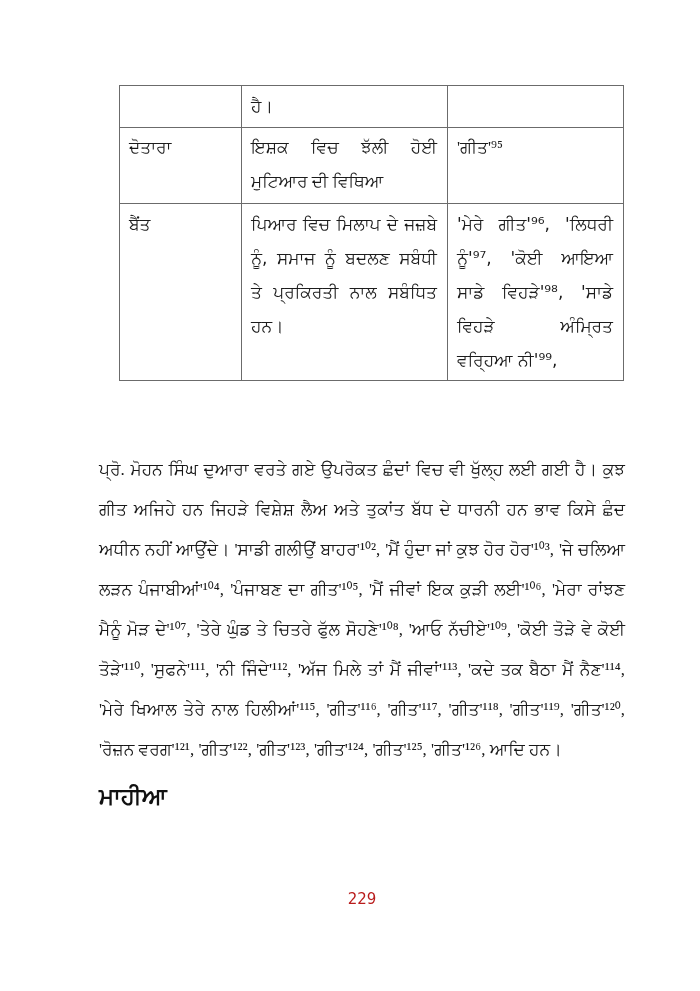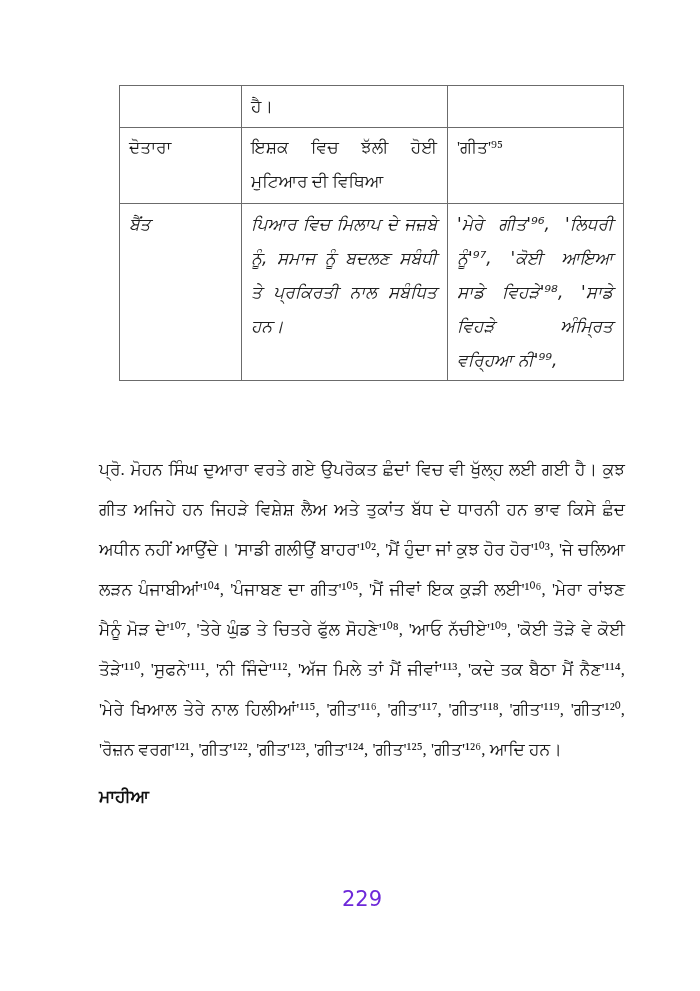--- a/index.html
+++ b/index.html
@@ -40,52 +40,52 @@
     color: #1c1c1c;
     word-break: normal;
   }
   table.meter-table td.desc,
   table.meter-table td.songs {
     text-align: justify;
     text-justify: inter-word;
   }
   tr.r0 { height: 42px; }
   tr.r1 { height: 76px; font-family: Liberation Serif, serif; }
-  tr.r2 { height: 139px; font-style: italic; }
+  tr.r2 { height: 139px; }
   tr.r3 { height: 75px; }
   .paragraph {
     position: absolute;
     left: 99px;
     top: 450px;
     width: 526px;
     font-size: 17px;
     line-height: 40px;
     text-align: justify;
     text-justify: inter-word;
     color: #181818;
     font-family: Liberation Serif, serif;
   }
   .heading {
     position: absolute;
     left: 99px;
     top: 783px;
-    font-size: 17px;
+    font-size: 23px;
     font-weight: bold;
     line-height: 26px;
     color: #111111;
   }
   .page-number {
     position: absolute;
     left: 99px;
     top: 889px;
     width: 526px;
     text-align: center;
-    font-size: 21px;
+    font-size: 15px;
     line-height: 20px;
-    color: #6d28d9;
+    color: #b91c1c;
   }
 </style>
 </head>
 <body>
 
 <div class="page">
 
   <table class="meter-table">
     <colgroup>
       <col class="c1">

